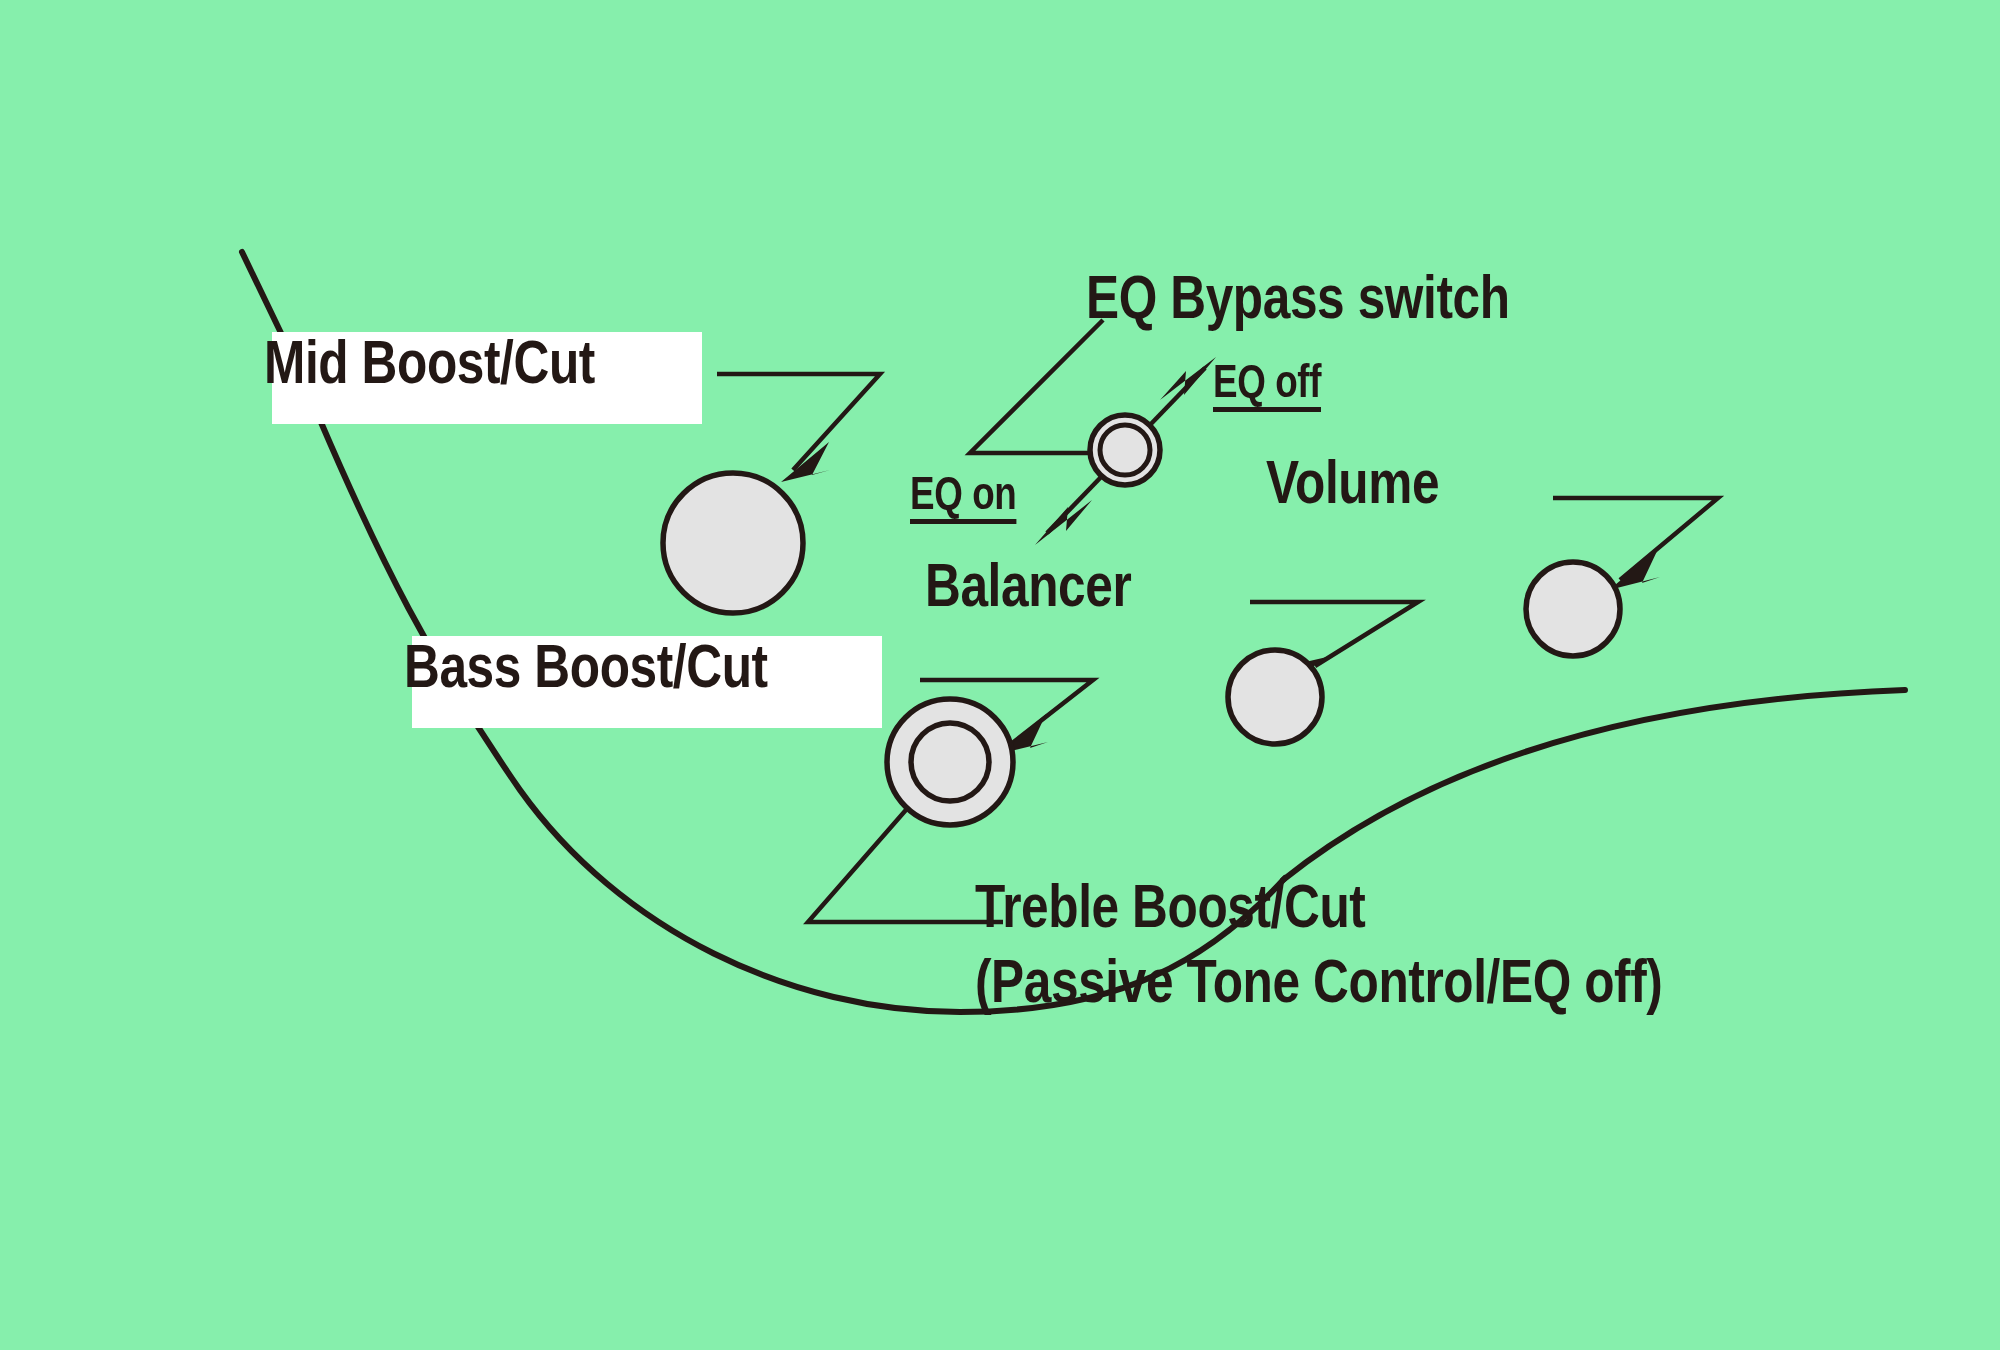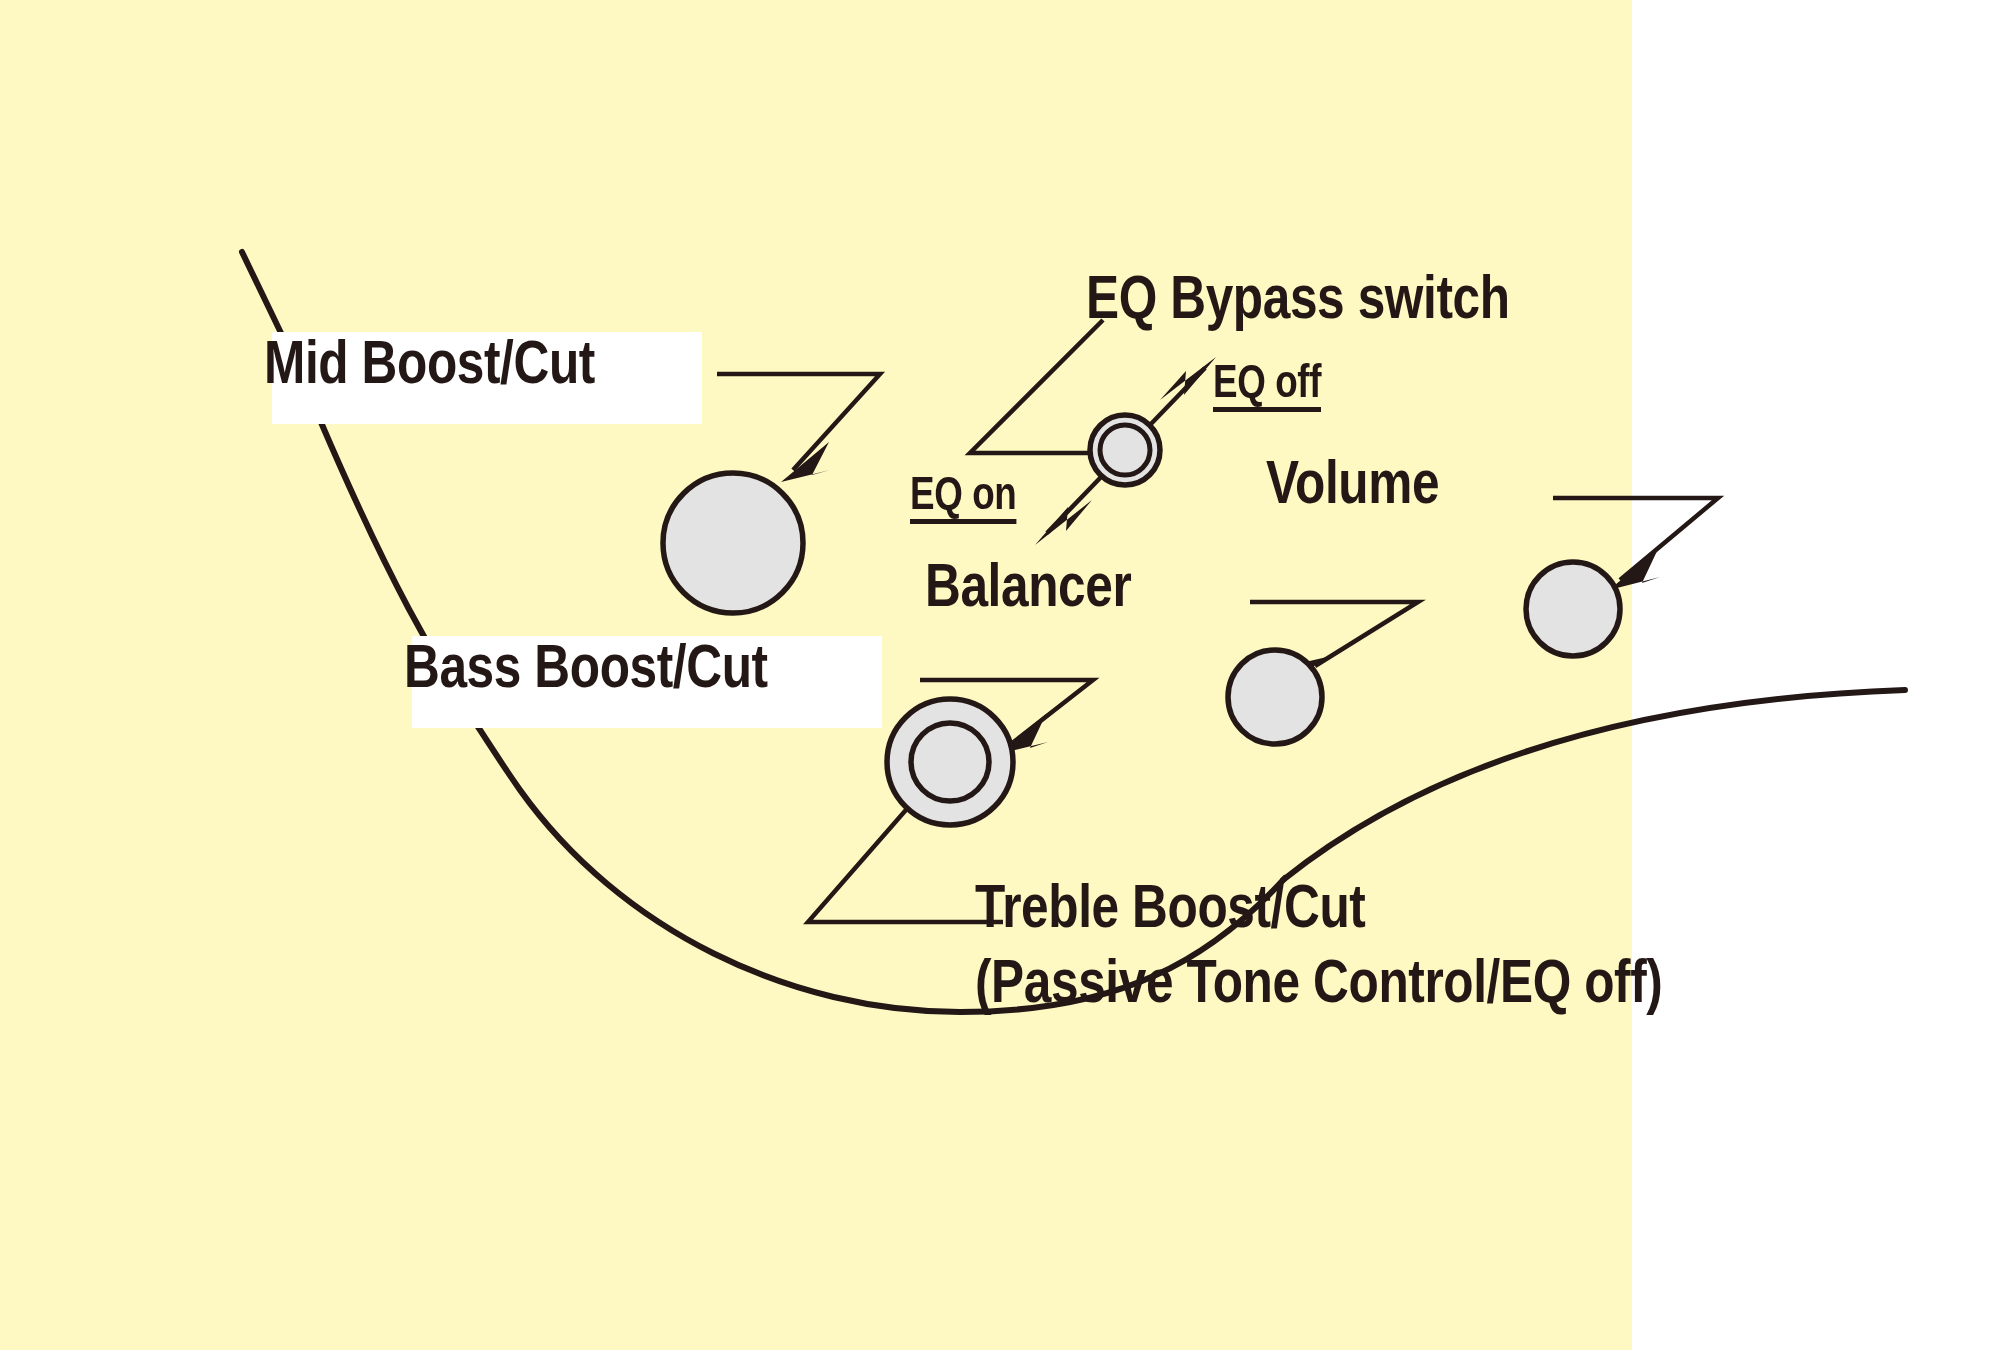--- a/index.html
+++ b/index.html
@@ -8,23 +8,23 @@
     background: #ffffff;
   }
   body {
     width: 2000px;
     height: 1350px;
     overflow: hidden;
     font-family: "Liberation Sans", sans-serif;
   }
   #stage {
     position: relative;
-    width: 1632px;
+    width: 2000px;
     height: 1350px;
-    background: #fef9c3;
+    background: #86efac;
   }
   #diagram {
     position: absolute;
     top: 0;
     left: 0;
     width: 2000px;
     height: 1350px;
   }
   .lbl {
     position: absolute;

